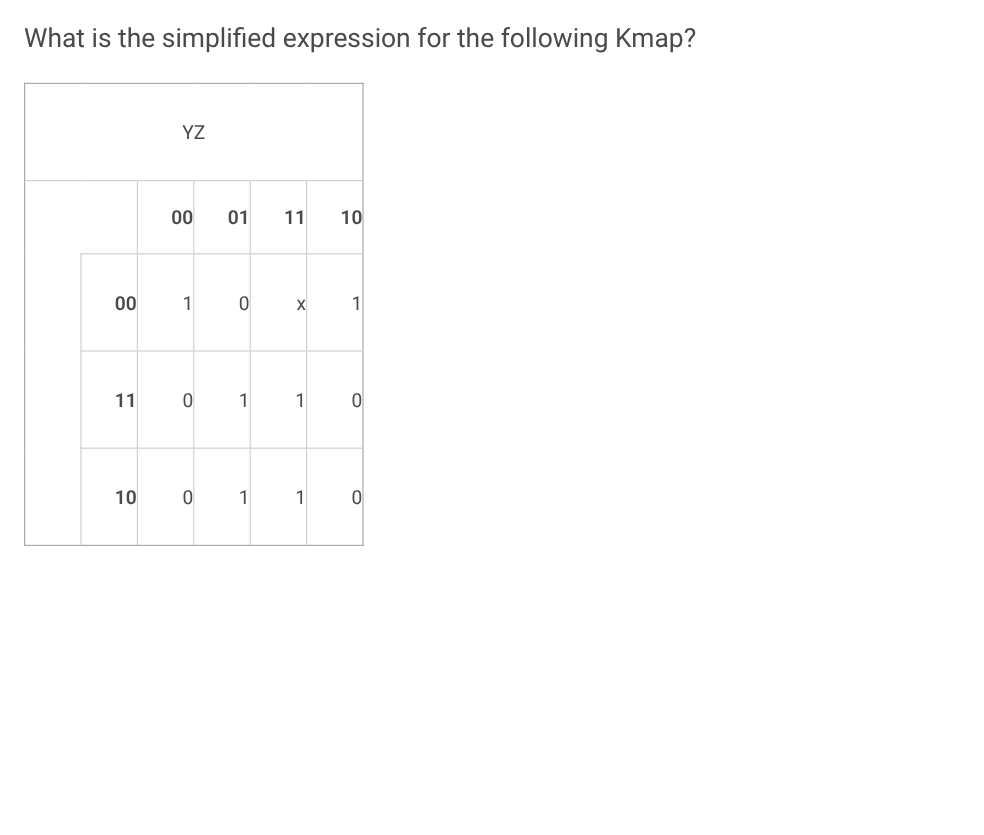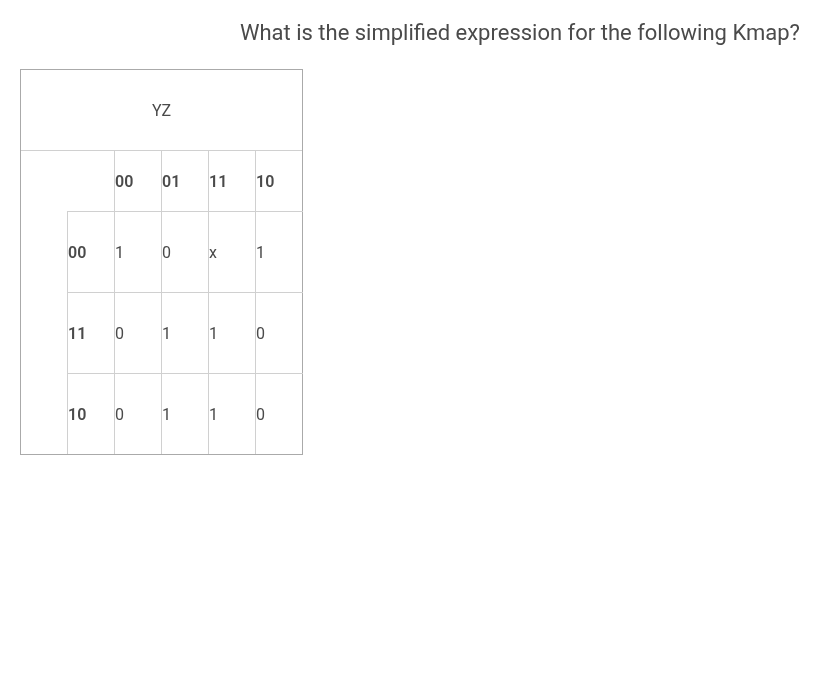--- a/index.html
+++ b/index.html
@@ -7,32 +7,31 @@
       padding: 20px;
       font-family: -apple-system, BlinkMacSystemFont, "Segoe UI", Roboto, Helvetica, Arial, sans-serif;
       color: #4a4a4a;
       background: #ffffff;
     }
     .question {
       font-size: 22px;
       font-weight: 400;
       color: #4a4a4a;
       margin-bottom: 24px;
-      text-align: right;
     }
     table.kmap {
       border-collapse: collapse;
       font-size: 16px;
       color: #4a4a4a;
     }
     table.kmap td {
       border: 1px solid #d0d0d0;
       width: 46px;
       height: 80px;
-      text-align: left;
+      text-align: right;
       vertical-align: middle;
       padding: 0;
     }
     table.kmap td.noborder {
       border: none;
     }
     table.kmap tr.header-yz td.yz-label {
       height: 70px;
       font-weight: 400;
       border-bottom: 1px solid #d0d0d0;

